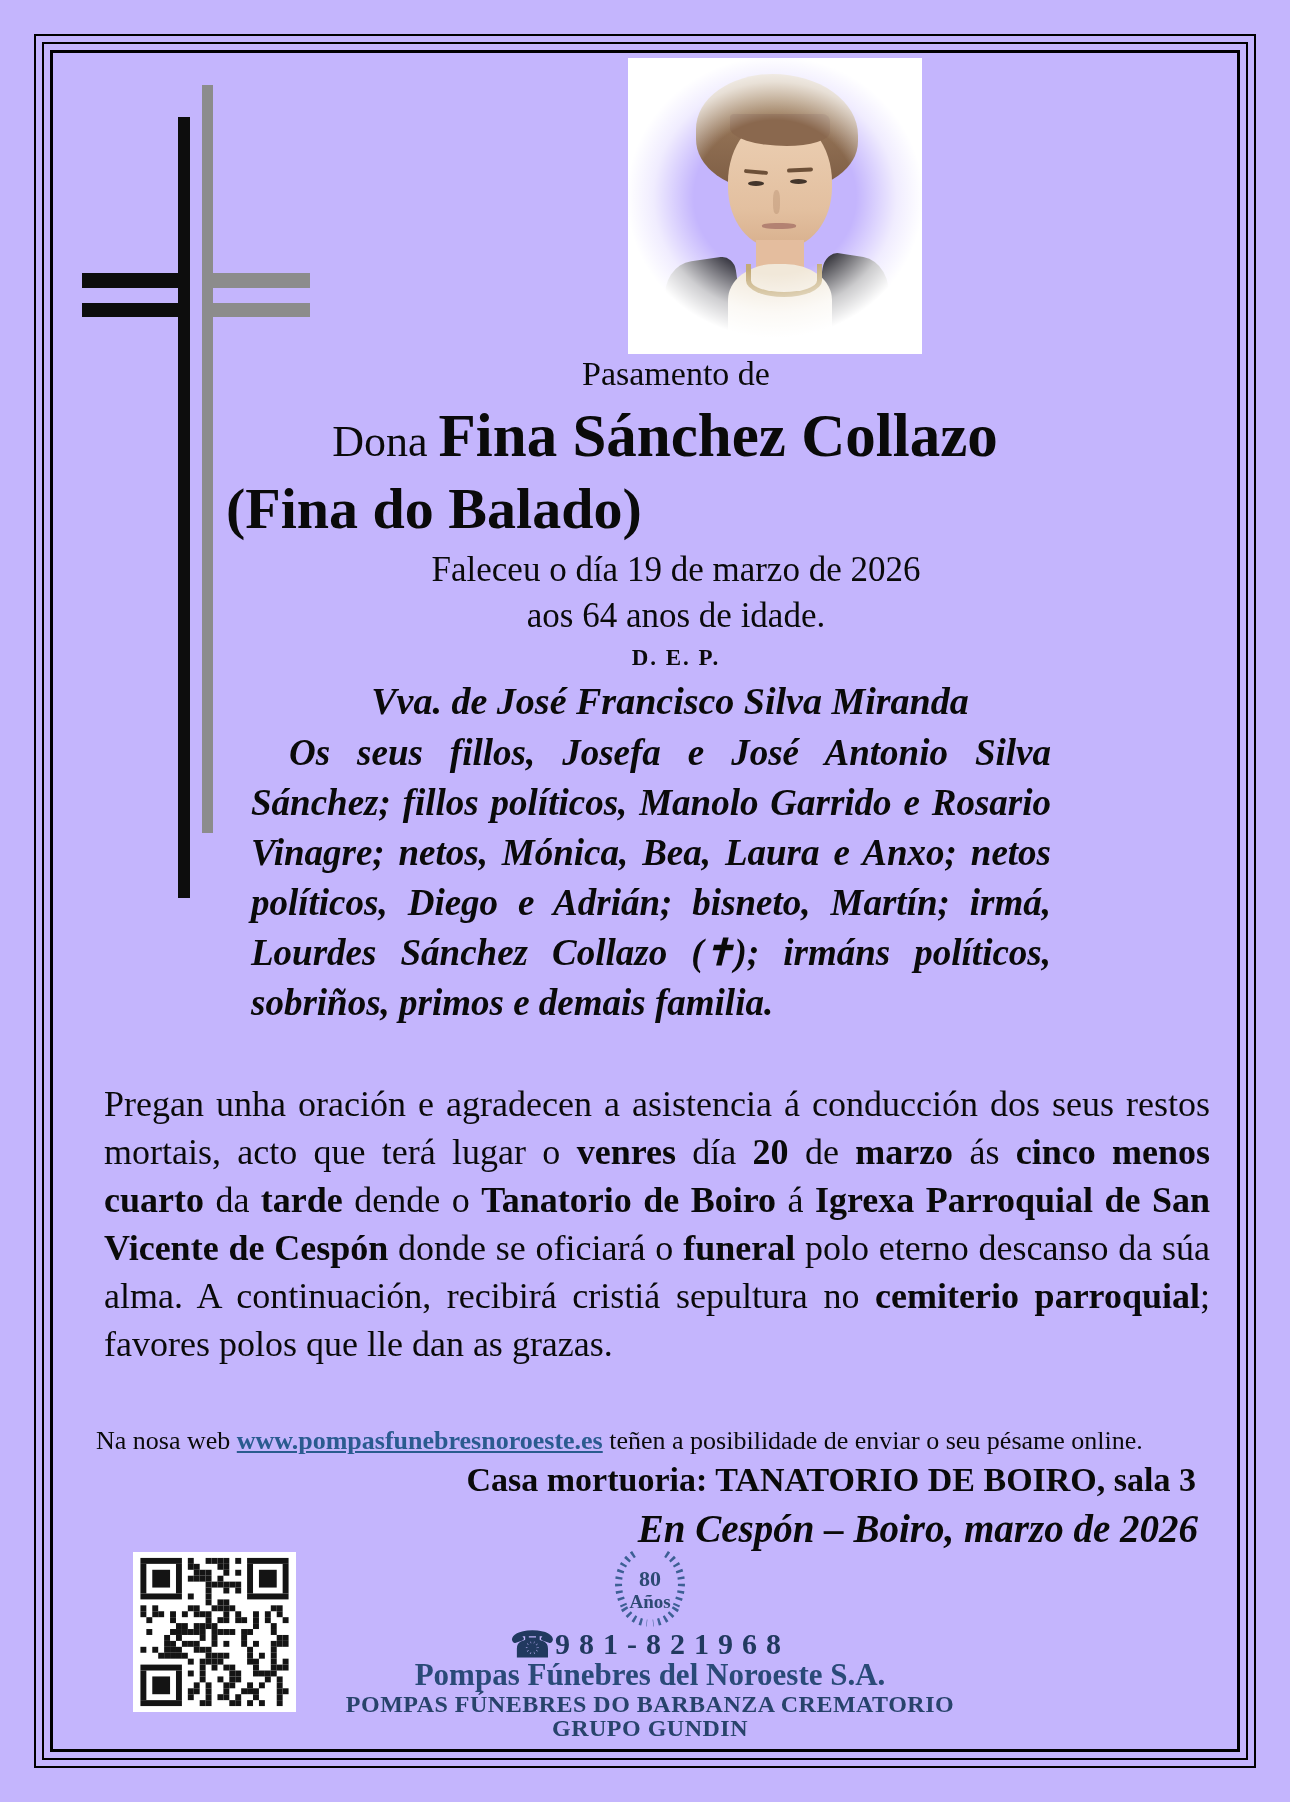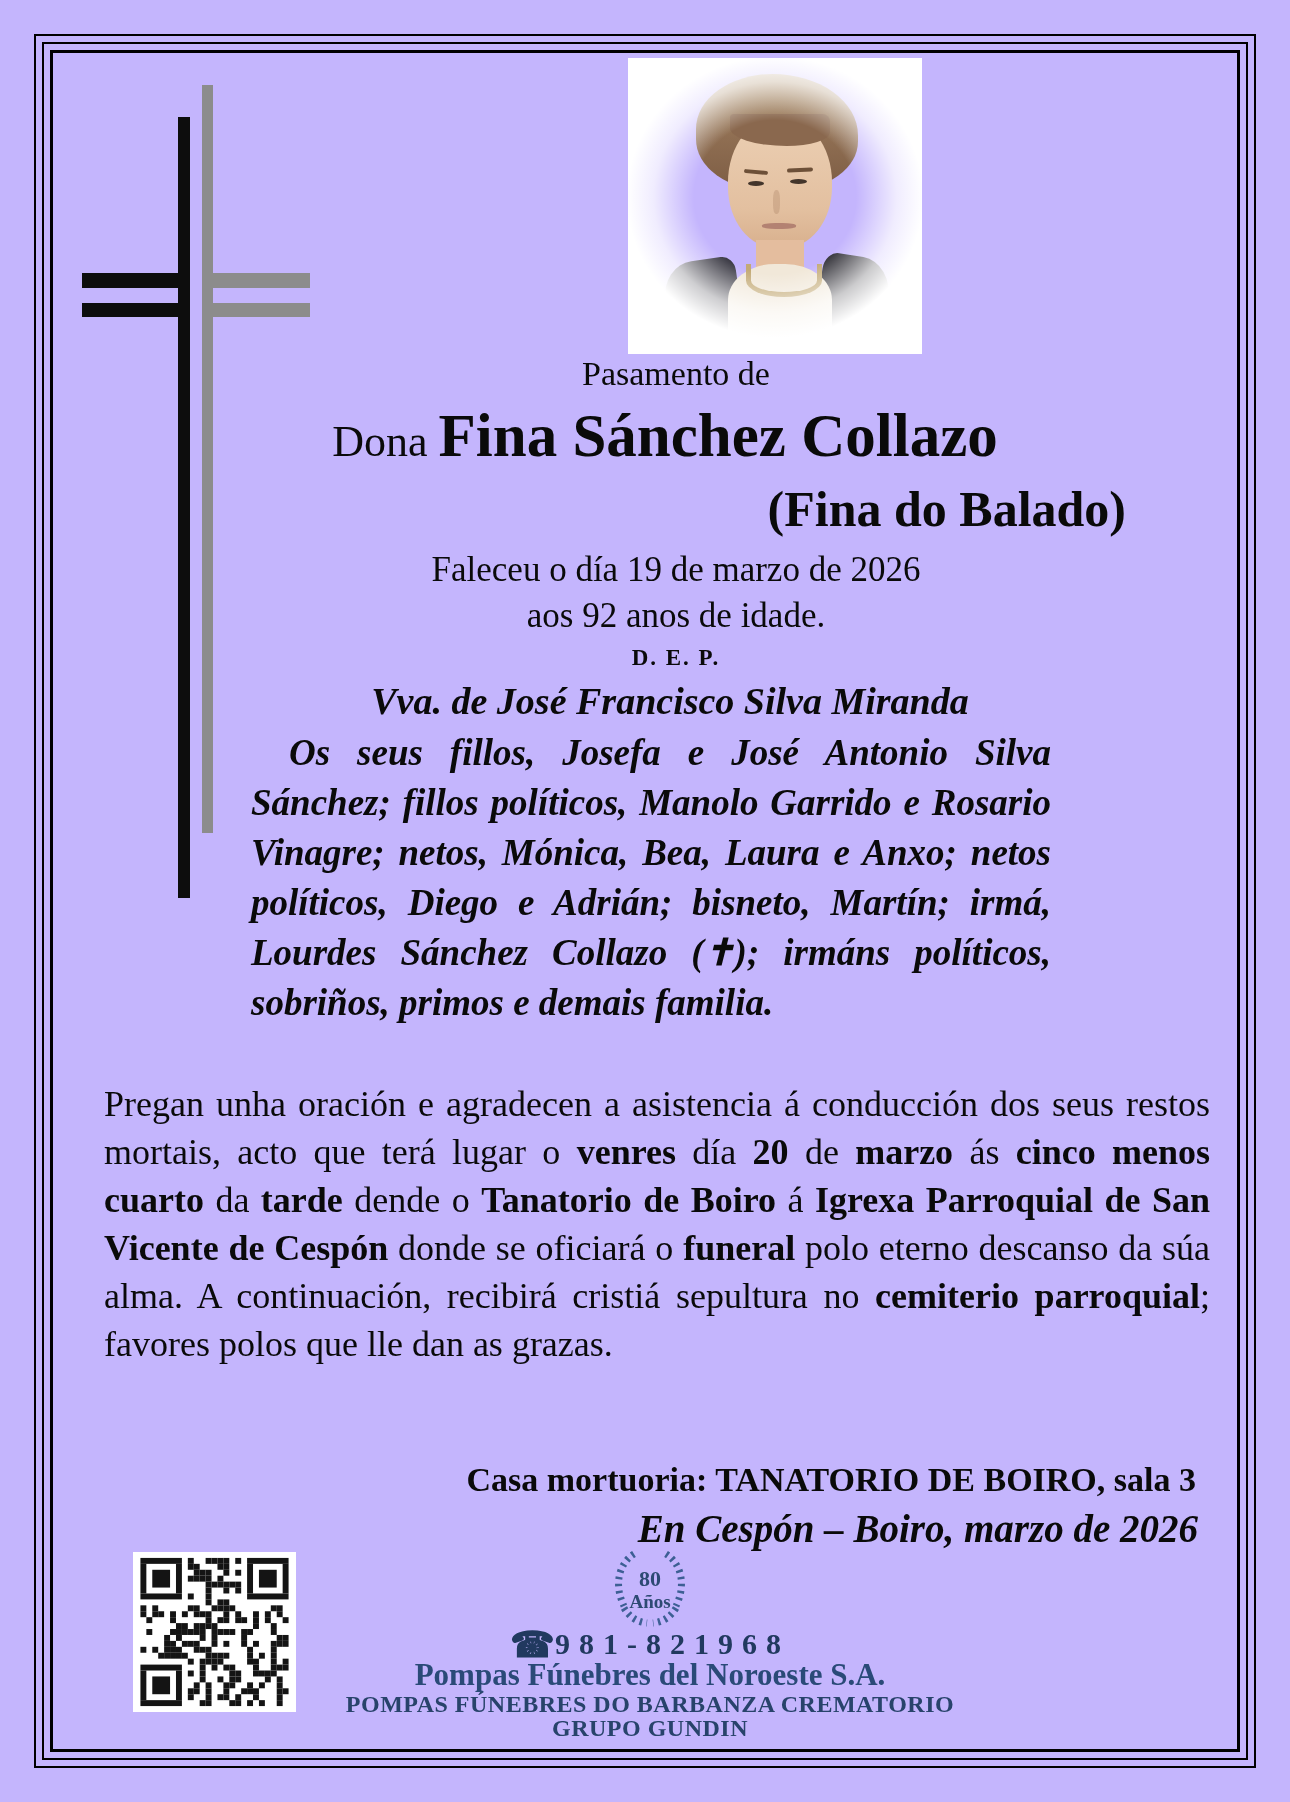--- a/index.html
+++ b/index.html
@@ -42,21 +42,21 @@
   .ph-blouse{left:88px;top:194px;width:104px;height:80px;background:#f1e8d9;border-radius:45% 45% 0 0;}
   .ph-necklace{left:106px;top:194px;width:66px;height:28px;border:5px solid #c3aa76;border-top:none;border-radius:0 0 55% 55%;background:transparent;}
   .photo::after{content:"";position:absolute;inset:-12px;background:radial-gradient(ellipse 53% 50% at 50% 47%, rgba(255,255,255,0) 52%, rgba(255,255,255,0.75) 78%, #ffffff 95%);}
 
   
   .tb{position:absolute;}
   .pretitle{left:226px;top:352px;width:900px;text-align:center;font-size:34px;line-height:44px;}
   .nameline{left:145px;top:398px;width:1040px;text-align:center;line-height:76px;white-space:nowrap;}
   .nameline .honorific{font-size:44px;}
   .nameline .name{font-size:61px;font-weight:bold;}
-  .alias{left:226px;top:478px;width:900px;text-align:right;font-size:50px;font-weight:bold;line-height:62px;}
+  .alias{left:226px;top:478px;width:900px;text-align:left;font-size:58px;font-weight:bold;line-height:62px;}
   .death{left:226px;top:548px;width:900px;text-align:center;font-size:35px;line-height:44px;}
   .age{left:226px;top:594px;width:900px;text-align:center;font-size:35px;line-height:44px;}
   .dep{left:226px;top:638px;width:900px;text-align:center;font-size:23px;font-weight:bold;line-height:40px;letter-spacing:2px;}
   .vva{left:220px;top:678px;width:900px;text-align:center;font-size:38px;font-weight:bold;font-style:italic;line-height:46px;}
   .family{left:251px;top:728px;width:800px;text-align:justify;font-size:37px;font-weight:bold;font-style:italic;line-height:50px;text-indent:38px;}
   .announce{left:104px;top:1080px;width:1106px;text-align:justify;font-size:36px;line-height:48px;}
   .webline{left:96px;top:1424px;width:1106px;font-size:26px;line-height:33px;}
   .webline a{color:#2a5b8f;font-weight:bold;text-decoration:underline;}
   .mortuary{left:96px;top:1458px;width:1100px;text-align:right;font-size:34px;font-weight:bold;line-height:44px;}
   .closing{left:96px;top:1504px;width:1102px;text-align:right;font-size:39px;font-weight:bold;font-style:italic;line-height:49px;}
@@ -106,28 +106,31 @@
     <div class="ph-blouse"></div>
     <div class="ph-necklace"></div>
   </div>
 
   <div class="tb pretitle">Pasamento de</div>
   <div class="tb nameline">
     <span class="honorific">Dona </span><span class="name">Fina Sánchez Collazo</span>
   </div>
   <div class="tb alias">(Fina do Balado)</div>
   <div class="tb death">Faleceu o día 19 de marzo de 2026</div>
-  <div class="tb age">aos 92 anos de idade.</div>
+  <div class="tb age">aos 64 anos de idade.</div>
   <div class="tb dep">D. E. P.</div>
   <div class="tb vva">Vva. de José Francisco Silva Miranda</div>
 
   <div class="tb family">Os seus fillos, Josefa e José Antonio Silva Sánchez; fillos políticos, Manolo Garrido e Rosario Vinagre; netos, Mónica, Bea, Laura e Anxo; netos políticos, Diego e Adrián; bisneto, Martín; irmá, Lourdes Sánchez Collazo (✝); irmáns políticos, sobriños, primos e demais familia.</div>
 
   <div class="tb announce"><span>Pregan unha oración e agradecen a asistencia á conducción dos seus restos mortais, acto que terá lugar o </span><b>venres</b><span> día </span><b>20</b><span> de </span><b>marzo</b><span> ás </span><b>cinco menos cuarto</b><span> da </span><b>tarde</b><span> dende o </span><b>Tanatorio de Boiro</b><span> á </span><b>Igrexa Parroquial de San Vicente de Cespón</b><span> donde se oficiará o </span><b>funeral</b><span> polo eterno descanso da súa alma. A continuación, recibirá cristiá sepultura no </span><b>cemiterio parroquial</b><span>; favores polos que lle dan as grazas.</span></div>
 
+  <div class="tb webline">
+    <span>Na nosa web </span><a href="#">www.pompasfunebresnoroeste.es</a><span> teñen a posibilidade de enviar o seu pésame online.</span>
+  </div>
 
   <div class="tb mortuary">Casa mortuoria: TANATORIO DE BOIRO, sala 3</div>
   <div class="tb closing">En Cespón – Boiro, marzo de 2026</div>
 
   <div class="qr">
     <svg id="qr-svg" viewBox="-1 -1 27 27" xmlns="http://www.w3.org/2000/svg">
       <rect x="-1" y="-1" width="27" height="27" fill="#ffffff"></rect>
     <rect x="0" y="0" width="7" height="1" fill="#141414"></rect>
         <rect x="0" y="6" width="7" height="1" fill="#141414"></rect>
         <rect x="0" y="1" width="1" height="5" fill="#141414"></rect>

